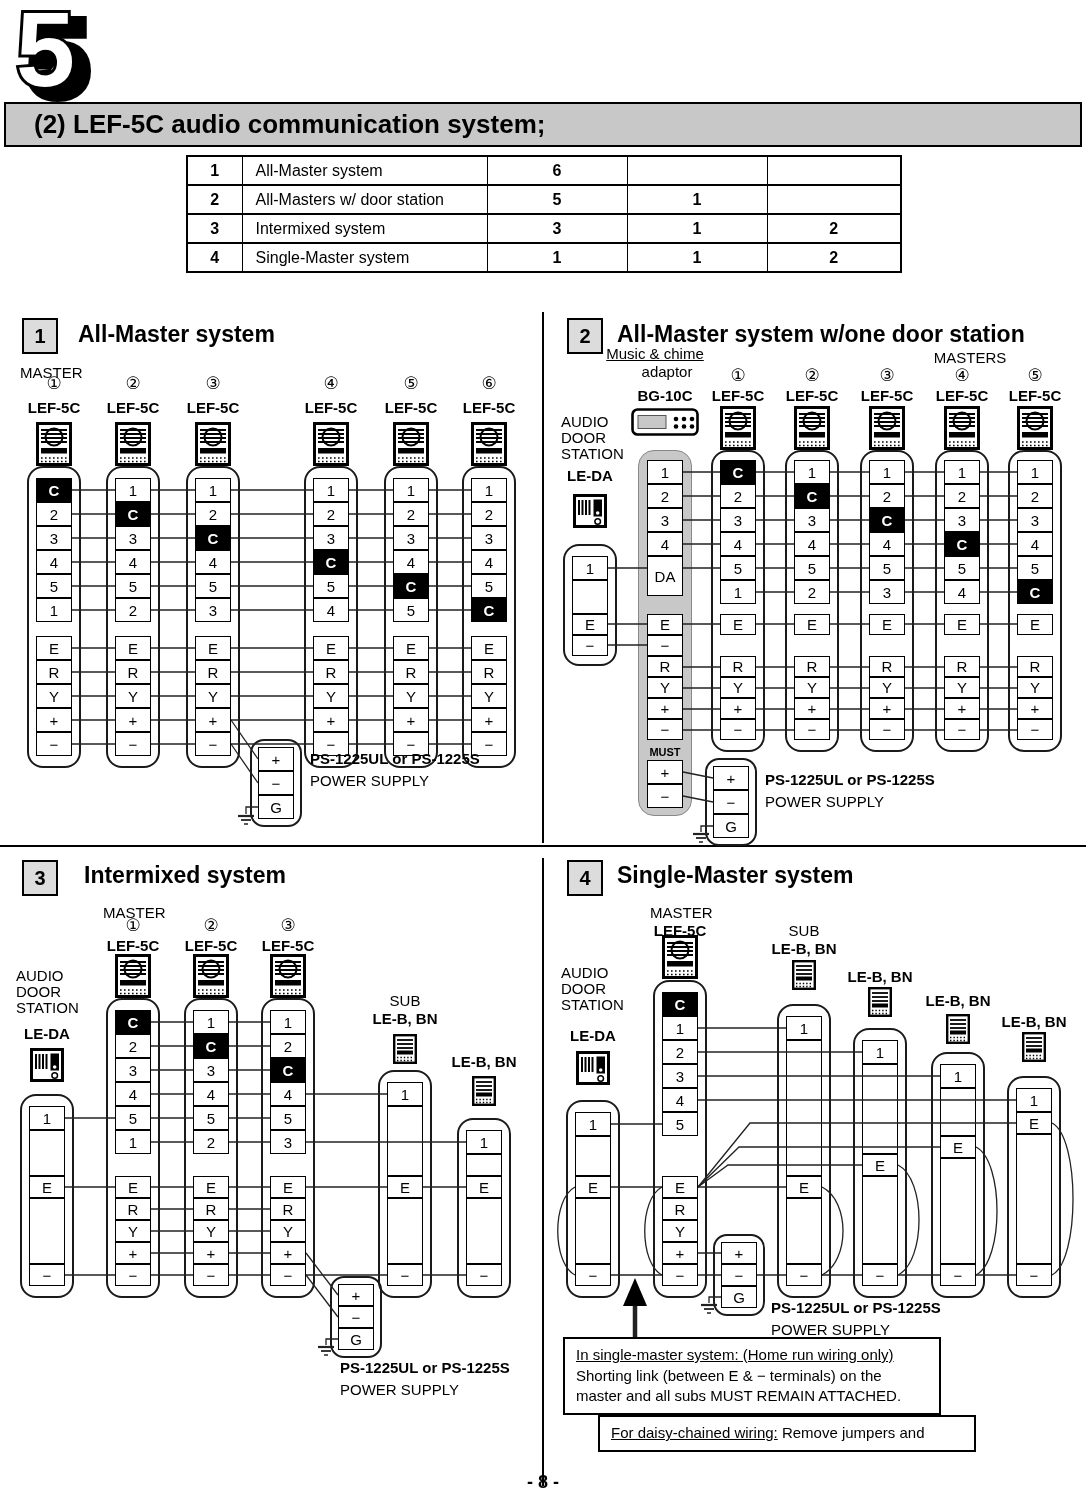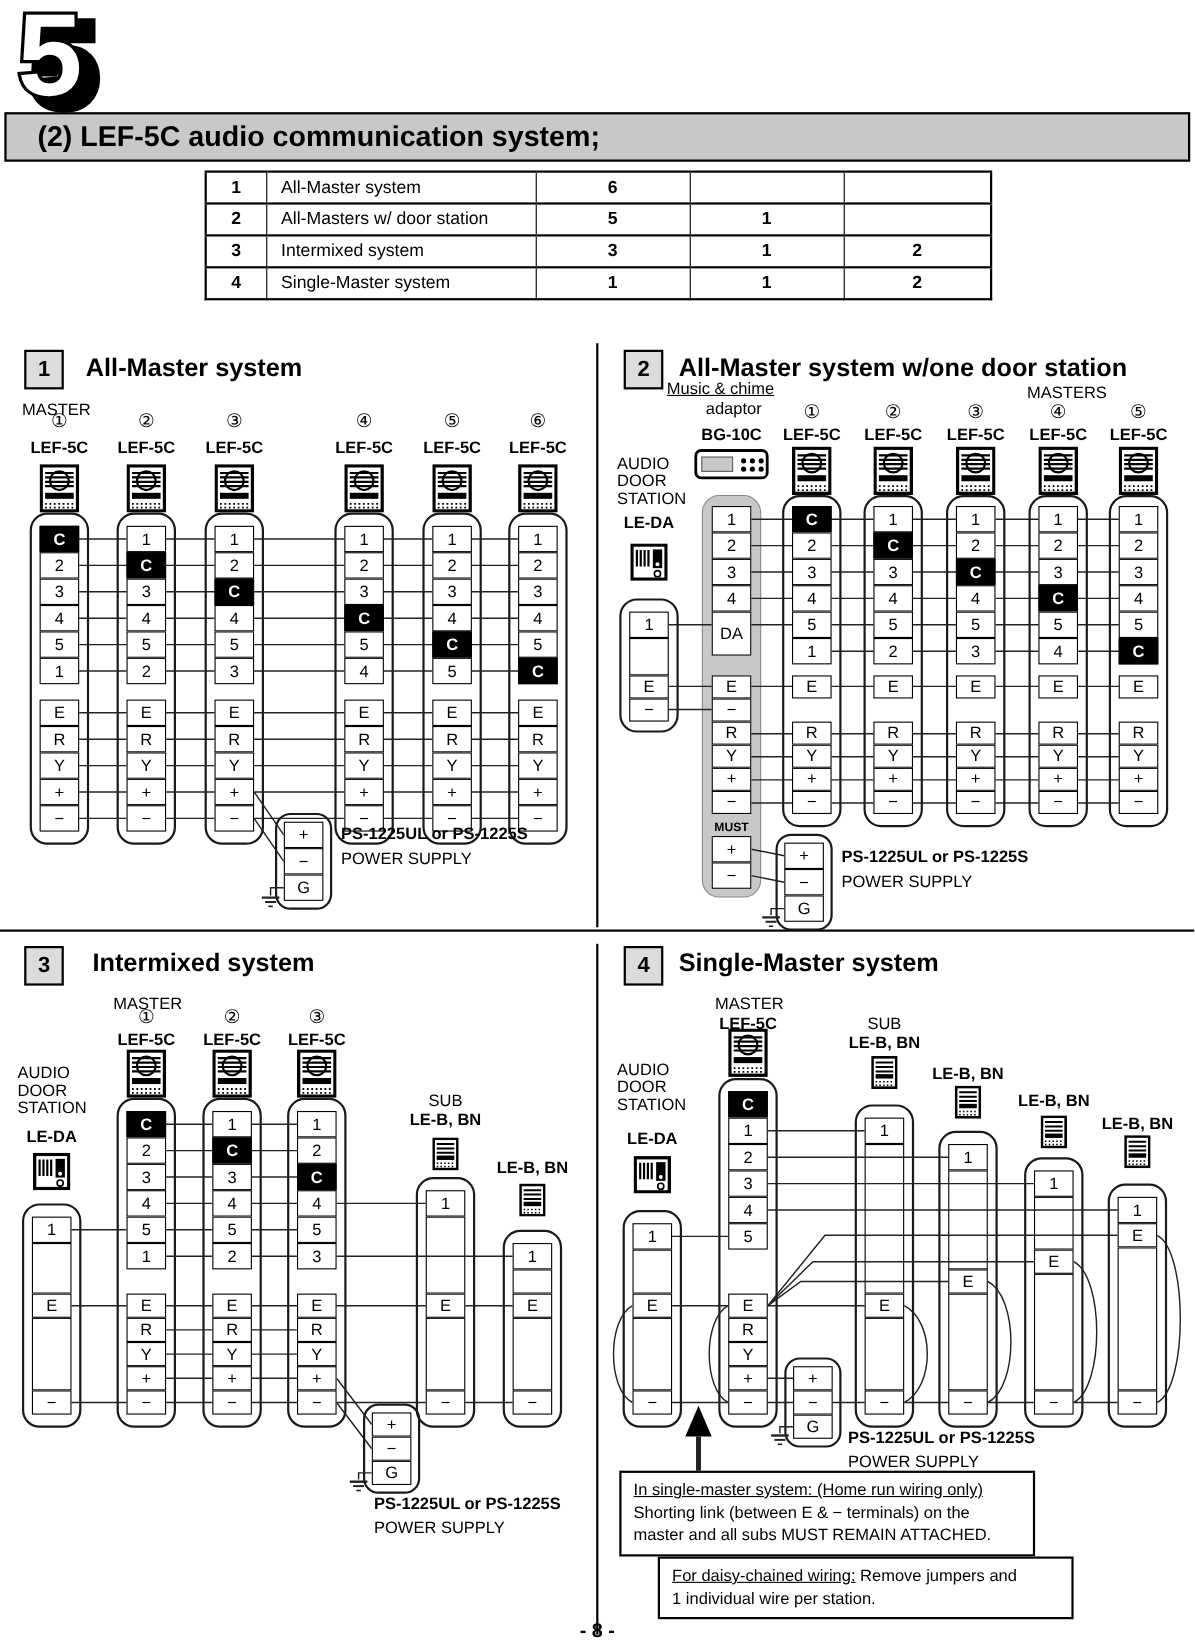--- a/index.html
+++ b/index.html
@@ -790,18 +790,17 @@
       <div class="t" style="left: 178px; top: 438px; height: 22px;">G</div>
       <div class="lbl b" style="left: 228px; top: 452px;">PS-1225UL or PS-1225S</div>
       <div class="lbl" style="left: 228px; top: 474px;">POWER SUPPLY</div>
       <div class="note" style="left: 20px; top: 489px; width: 352px;">
         <div><span class="u">In single-master system: (Home run wiring only)</span><span></span></div>
         <div>Shorting link (between E &amp; − terminals) on the</div>
         <div>master and all subs MUST REMAIN ATTACHED.</div>
       </div>
       <div class="note" style="left: 20px; top: 567px; width: 352px; margin-left: 35px;">
         <div><span class="u">For daisy-chained wiring:</span><span> Remove jumpers and</span></div>
-        <div>1 individual wire per station.</div>
       </div>
     </div>
 
   <div class="footer">- 8 -</div>
 </div>
 
 </body></html>

